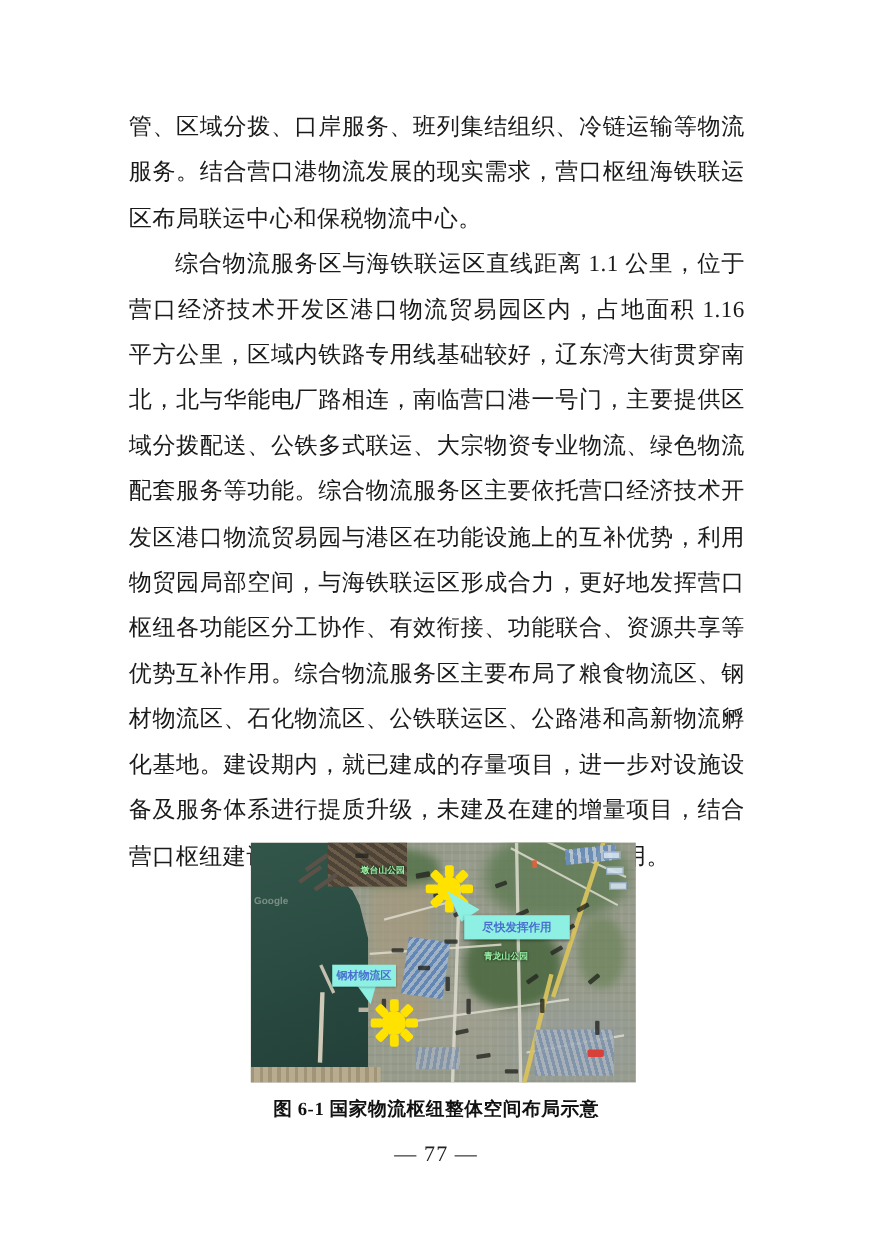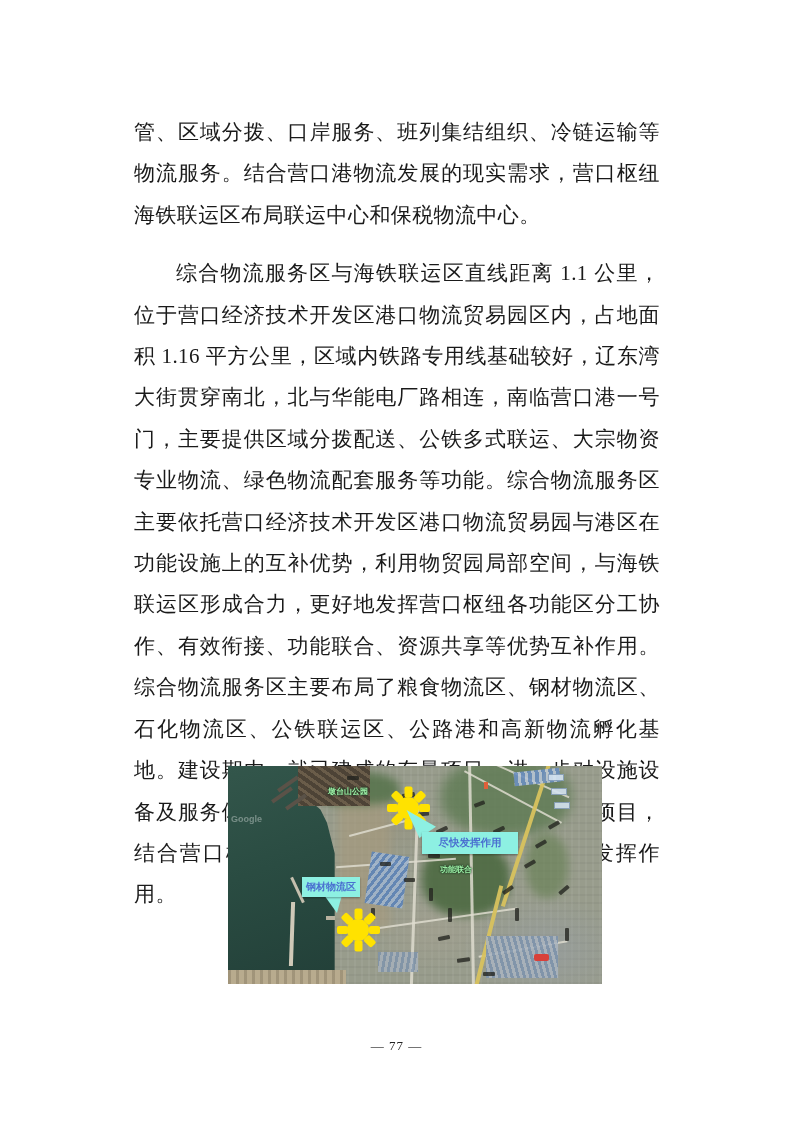--- a/index.html
+++ b/index.html
@@ -12,35 +12,34 @@
     font-family:"Liberation Serif","DejaVu Serif",serif;
     color:#1a1a1a;
     box-shadow:0 0 4px rgba(0,0,0,.2);
   }
   .body-text{
     position:absolute;left:117px;top:95px;width:560px;
     font-size:21px;line-height:41.4px;
     text-align:justify;text-justify:inter-ideograph;
     letter-spacing:.4px;
   }
-  .body-text p{margin:17px;}
+  .body-text p{margin:0;}
   .body-text p.indent{text-indent:2em;}
 
   
   .figure-map{
     position:absolute;left:228px;top:766px;width:350px;height:218px;
     overflow:hidden;
     background-color:#989c8c;
     background-image:
       radial-gradient(120px 80px at 85% 85%, rgba(150,158,168,.55), transparent 70%),
       radial-gradient(90px 60px at 55% 75%, rgba(168,162,146,.5), transparent 70%),
       radial-gradient(70px 45px at 45% 30%, rgba(150,145,125,.45), transparent 70%),
       repeating-linear-gradient(90deg, rgba(255,255,255,.05) 0 2px, transparent 2px 7px),
       repeating-linear-gradient(0deg, rgba(0,0,0,.04) 0 2px, transparent 2px 8px);
-    padding-left: 24px;
   }
   .figure-map *{position:absolute;}
   .patch{filter:blur(4px);border-radius:45%;}
   .park-top{left:90px;top:6px;width:82px;height:36px;background:#55724a;opacity:.85;}
   .park-center{left:194px;top:76px;width:88px;height:74px;background:#4d6a42;opacity:.9;}
   .hills-topright{left:213px;top:-8px;width:130px;height:78px;background:#5d7a52;opacity:.8;filter:blur(6px);}
   .hills-rightmid{left:298px;top:68px;width:42px;height:64px;background:#6a8258;opacity:.7;}
   .sand-coast{left:110px;top:38px;width:52px;height:125px;background:#a89a7c;opacity:.6;filter:blur(5px);}
   .sea{
     left:0;top:0;width:110px;height:218px;
@@ -103,21 +102,21 @@
   .pointer2{left:96px;top:129px;width:18px;height:18px;background:#8df0e2;
     clip-path:polygon(0 0,100% 0,72% 100%);}
 
   .figure-caption{
     position:absolute;left:0;top:997px;width:793px;
     text-align:center;font-size:17px;font-weight:bold;color:#111;
     letter-spacing:.5px;
   }
   .page-number{
     position:absolute;left:0;top:1038px;width:793px;
-    text-align:center;font-size:13px;color:#222;letter-spacing:1px;
+    text-align:center;font-size:20px;color:#222;letter-spacing:1px;
   }
 </style>
 </head>
 <body>
 
 <div class="page">
 
   <div class="body-text">
     <p>管、区域分拨、口岸服务、班列集结组织、冷链运输等物流服务。结合营口港物流发展的现实需求，营口枢纽海铁联运区布局联运中心和保税物流中心。</p>
     <p class="indent">综合物流服务区与海铁联运区直线距离 1.1 公里，位于营口经济技术开发区港口物流贸易园区内，占地面积 1.16 平方公里，区域内铁路专用线基础较好，辽东湾大街贯穿南北，北与华能电厂路相连，南临营口港一号门，主要提供区域分拨配送、公铁多式联运、大宗物资专业物流、绿色物流配套服务等功能。综合物流服务区主要依托营口经济技术开发区港口物流贸易园与港区在功能设施上的互补优势，利用物贸园局部空间，与海铁联运区形成合力，更好地发挥营口枢纽各功能区分工协作、有效衔接、功能联合、资源共享等优势互补作用。综合物流服务区主要布局了粮食物流区、钢材物流区、石化物流区、公铁联运区、公路港和高新物流孵化基地。建设期内，就已建成的存量项目，进一步对设施设备及服务体系进行提质升级，未建及在建的增量项目，结合营口枢纽建设需求，优化项目实施，尽快发挥作用。</p>
@@ -182,21 +181,21 @@
         <div class="street-mark" style="left: 119px; top: 142px; width: 4px; height: 12px; transform: rotate(0deg);"></div>
         <div class="street-mark" style="left: 95px; top: 10px; width: 12px; height: 4px; transform: rotate(0deg);"></div>
       </div>
     <div class="blue-label" style="left:320px;top:8px;width:14px;height:5px;"></div>
     <div class="blue-label" style="left:323px;top:22px;width:14px;height:5px;"></div>
     <div class="blue-label" style="left:326px;top:36px;width:14px;height:5px;"></div>
     <div class="red-badge"></div>
     <div class="red-dot"></div>
 
     <div class="park-label" style="left:100px;top:22px;">墩台山公园</div>
-    <div class="park-label" style="left:212px;top:100px;">功能联合</div>
+    <div class="park-label" style="left:212px;top:100px;">青龙山公园</div>
     <div class="watermark">Google</div>
 
     <div class="flower flower1">
       <div class="core"></div>
     <div class="petal" style="transform: rotate(0deg) translate(16px);"></div>
         <div class="petal" style="transform: rotate(45deg) translate(16px);"></div>
         <div class="petal" style="transform: rotate(90deg) translate(16px);"></div>
         <div class="petal" style="transform: rotate(135deg) translate(16px);"></div>
         <div class="petal" style="transform: rotate(180deg) translate(16px);"></div>
         <div class="petal" style="transform: rotate(225deg) translate(16px);"></div>
@@ -214,16 +213,17 @@
         <div class="petal" style="transform: rotate(270deg) translate(16px);"></div>
         <div class="petal" style="transform: rotate(315deg) translate(16px);"></div>
       </div>
 
     <div class="pointer1"></div>
     <div class="callout callout1">尽快发挥作用</div>
     <div class="pointer2"></div>
     <div class="callout callout2">钢材物流区</div>
   </div>
 
+  <div class="figure-caption">图 6-1  国家物流枢纽整体空间布局示意</div>
 
   <div class="page-number">— 77 —</div>
 
 </div>
 
 </body></html>

